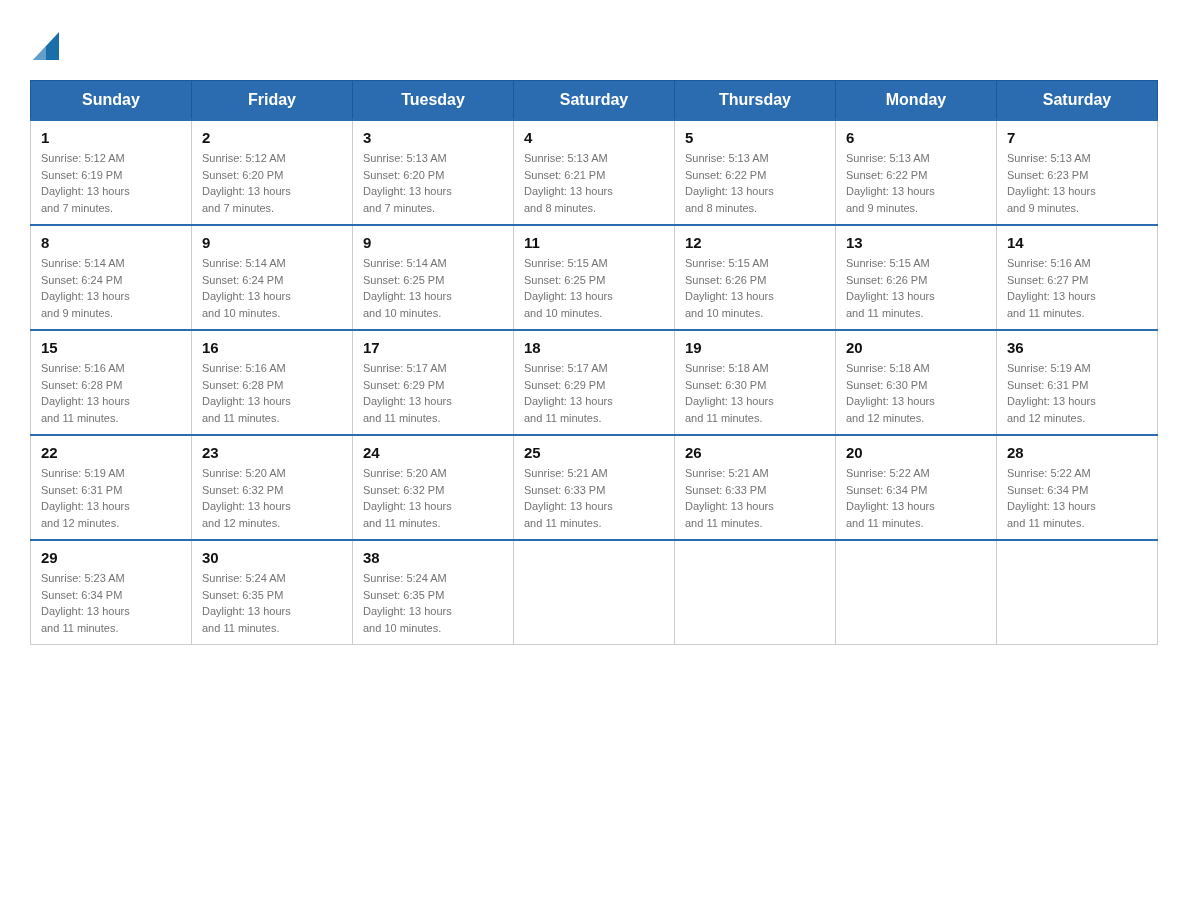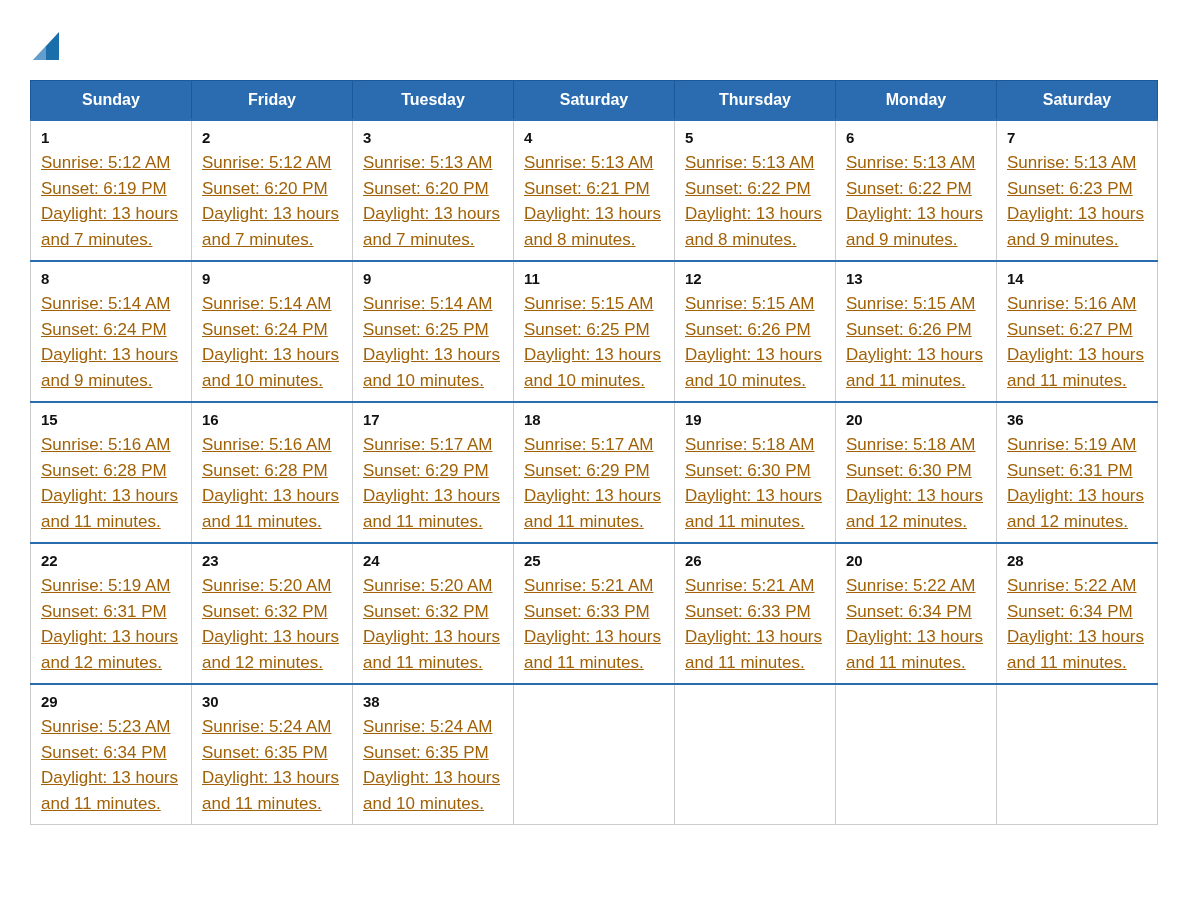--- a/index.html
+++ b/index.html
@@ -75,24 +75,23 @@
       border-top: 2px solid #2b6cb0;
     }
     .day-number {
       font-size: 15px;
       font-weight: bold;
       display: block;
       margin-bottom: 4px;
       color: #111;
     }
     .day-info {
-      font-size: 17px;
-      color: #a16207;
+      font-size: 11px;
+      color: #737373;
       line-height: 1.5;
-      text-decoration: underline;
     }
     .empty-cell {
       background: #fff;
     }
   </style>
 </head>
 <body>
 
 <div class="header-section">
   <div class="logo">

